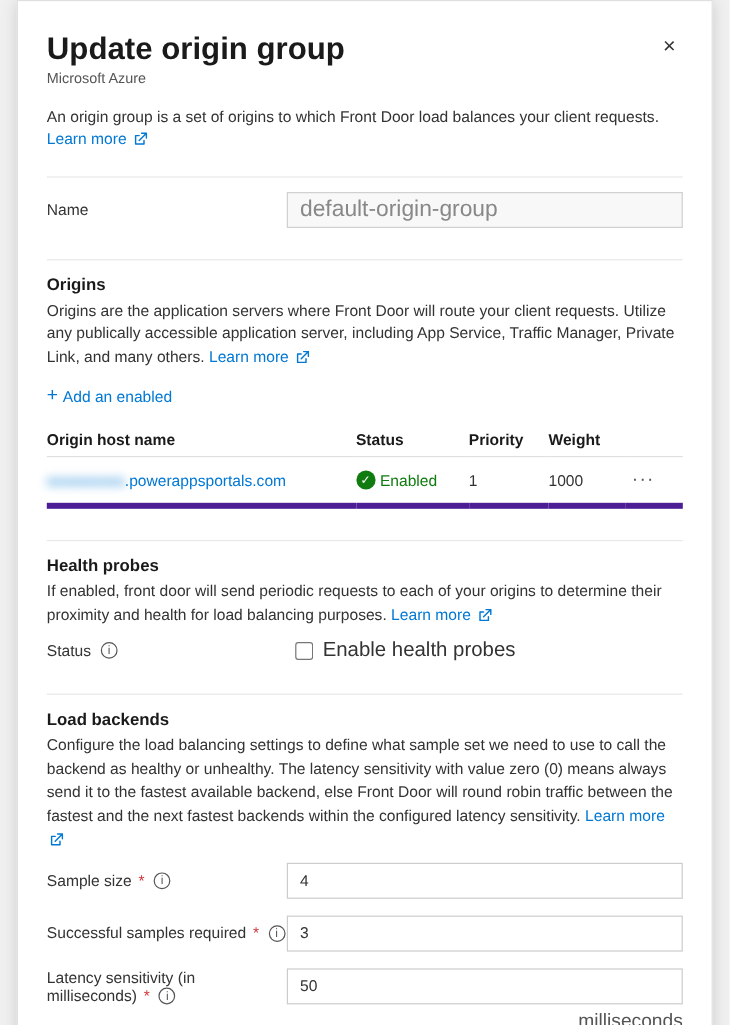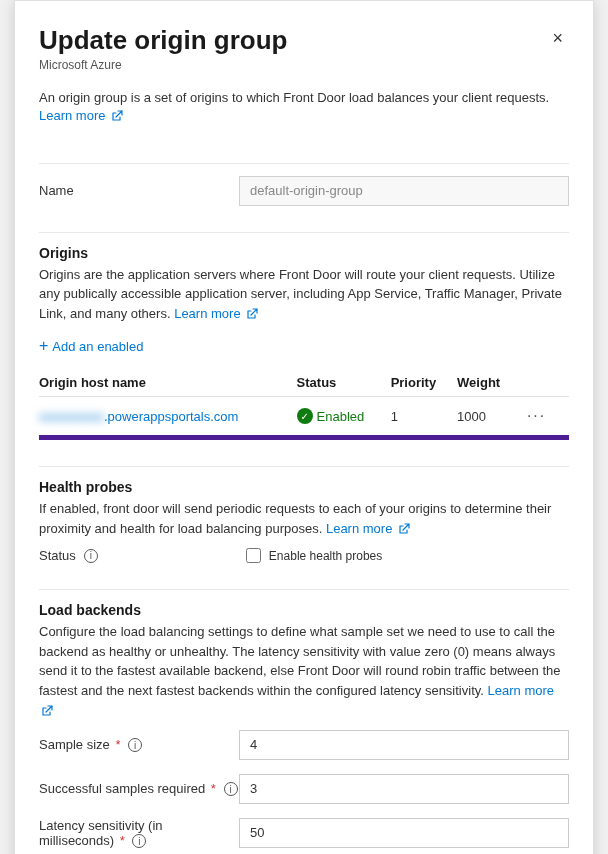--- a/index.html
+++ b/index.html
@@ -91,21 +91,21 @@
       padding: 5px 10px;
       font-size: 13px;
       color: #333;
       background: #fff;
       height: 30px;
     }
     .name-input-display {
       flex: 1;
       border: 1px solid #d0d0d0;
       padding: 5px 10px;
-      font-size: 13px;
+      font-size: 19px;
       color: #888;
       background: #f8f8f8;
       height: 30px;
     }
     .section-title {
       font-size: 14px;
       font-weight: 600;
       color: #1a1a1a;
       margin-bottom: 4px;
     }
@@ -214,21 +214,21 @@
       gap: 8px;
       margin-left: 140px;
     }
     .health-checkbox {
       width: 15px;
       height: 15px;
       border: 1px solid #888;
       cursor: pointer;
     }
     .checkbox-label {
-      font-size: 12px;
+      font-size: 17px;
       color: #333;
     }
     .required-star {
       color: #d13438;
       margin-left: 2px;
     }
     .milliseconds-label {
       font-size: 16px;
       color: #555;
       text-align: right;
@@ -236,21 +236,21 @@
       margin-bottom: 10px;
     }
     .footer {
       margin-top: auto;
       border-top: 1px solid #e0e0e0;
       padding: 16px 0;
       display: flex;
       gap: 10px;
     }
     .intro-section {
-      margin-bottom: 28px;
+      margin-bottom: 12px;
     }
   </style>
 </head>
 <body>
 
 <div class="panel">
 
   <div class="panel-header">
     <div>
       <div class="panel-title">Update origin group</div>

